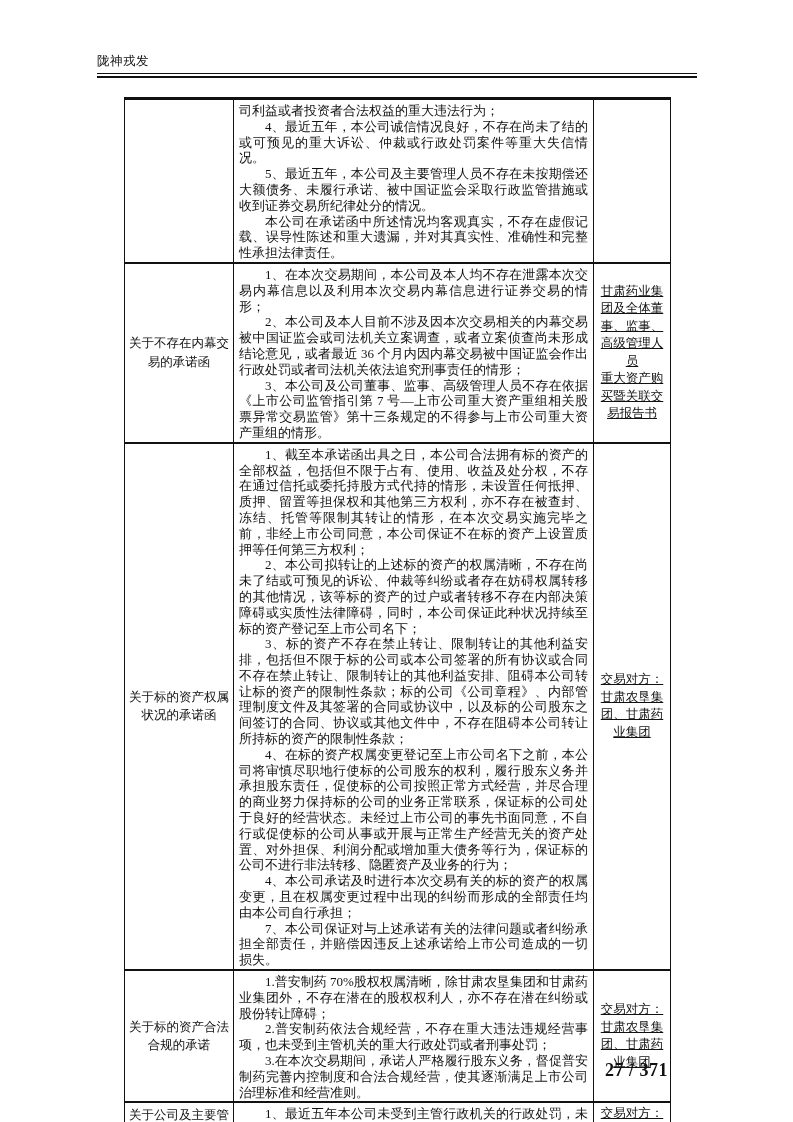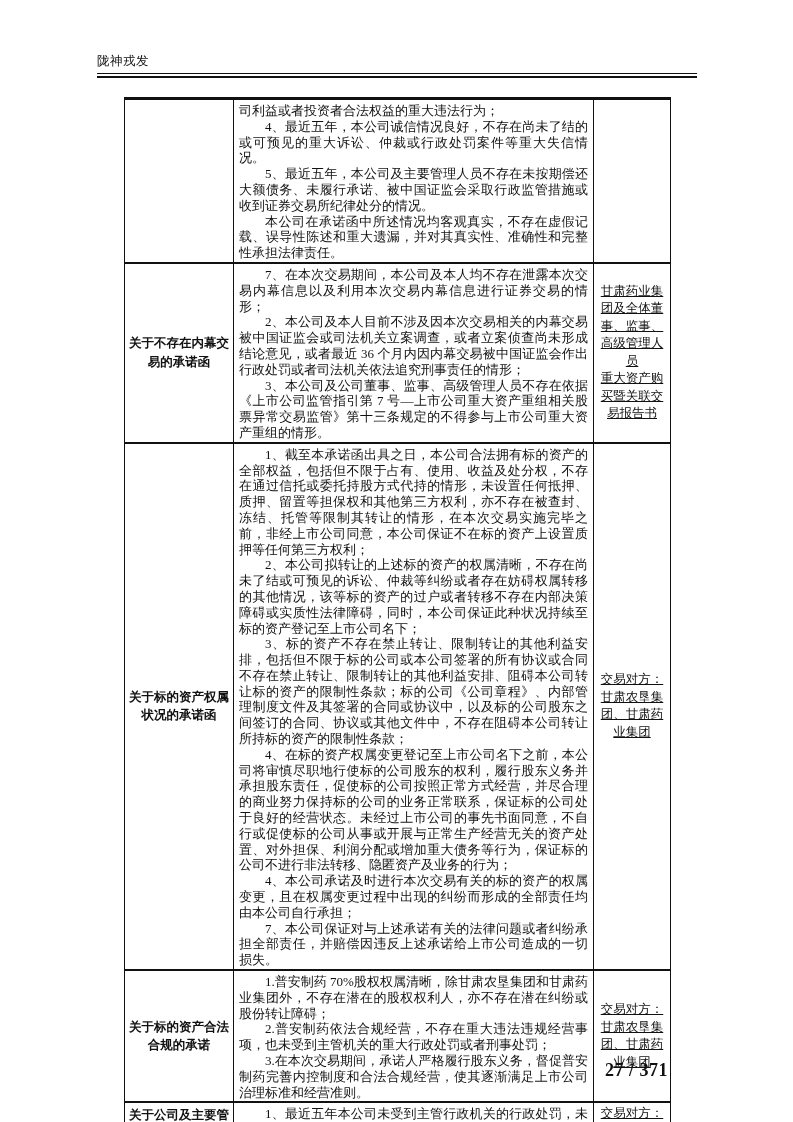--- a/index.html
+++ b/index.html
@@ -26,21 +26,21 @@
     border-collapse: collapse; table-layout: fixed;
     border-top: 3px solid #111; border-bottom: 3px solid #111;
   }
   table.doc-table td {
     border: 1.5px solid #111;
     border-top-width: 2px; border-bottom-width: 2px;
     overflow: hidden;
   }
   td.cell-label {
     text-align: center; vertical-align: middle;
-    font-size: 12.5px; line-height: 18.5px; padding: 1px 2px; font-weight: bold;
+    font-size: 12.5px; line-height: 18.5px; padding: 1px 2px;
   }
   td.cell-label.tight { line-height: 15.5px; }
   td.cell-body {
     vertical-align: top; font-size: 13px; line-height: 15.8px;
     padding: 3px 5px 1px 5px; text-align: justify;
   }
   td.cell-body p { margin: 0; text-indent: 2em; font-family: Liberation Serif, serif; }
   td.cell-body p.noindent { text-indent: 0; }
   td.cell-party {
     text-align: center; vertical-align: middle;
@@ -75,21 +75,21 @@
             <p class="noindent">司利益或者投资者合法权益的重大违法行为；</p>
             <p>4、最近五年，本公司诚信情况良好，不存在尚未了结的或可预见的重大诉讼、仲裁或行政处罚案件等重大失信情况。</p>
             <p>5、最近五年，本公司及主要管理人员不存在未按期偿还大额债务、未履行承诺、被中国证监会采取行政监管措施或收到证券交易所纪律处分的情况。</p>
             <p>本公司在承诺函中所述情况均客观真实，不存在虚假记载、误导性陈述和重大遗漏，并对其真实性、准确性和完整性承担法律责任。</p>
           </td>
         <td class="cell-party"></td>
       </tr>
       <tr style="height:142px">
         <td class="cell-label">关于不存在内幕交易的承诺函</td>
         <td class="cell-body">
-            <p>7、在本次交易期间，本公司及本人均不存在泄露本次交易内幕信息以及利用本次交易内幕信息进行证券交易的情形；</p>
+            <p>1、在本次交易期间，本公司及本人均不存在泄露本次交易内幕信息以及利用本次交易内幕信息进行证券交易的情形；</p>
             <p>2、本公司及本人目前不涉及因本次交易相关的内幕交易被中国证监会或司法机关立案调查，或者立案侦查尚未形成结论意见，或者最近 36 个月内因内幕交易被中国证监会作出行政处罚或者司法机关依法追究刑事责任的情形；</p>
             <p>3、本公司及公司董事、监事、高级管理人员不存在依据《上市公司监管指引第 7 号—上市公司重大资产重组相关股票异常交易监管》第十三条规定的不得参与上市公司重大资产重组的情形。</p>
           </td>
         <td class="cell-party">
             <div>甘肃药业集团及全体董事、监事、高级管理人员</div>
             <div>重大资产购买暨关联交易报告书</div>
           </td>
       </tr>
       <tr style="height:473px">
         <td class="cell-label">关于标的资产权属状况的承诺函</td>

